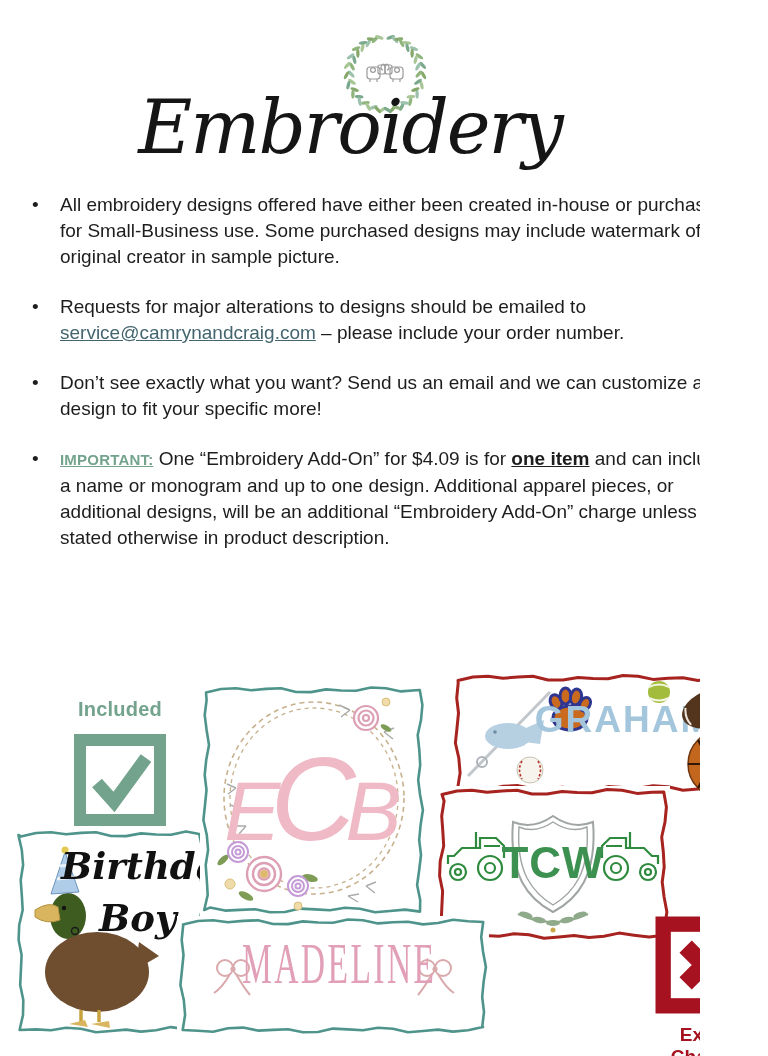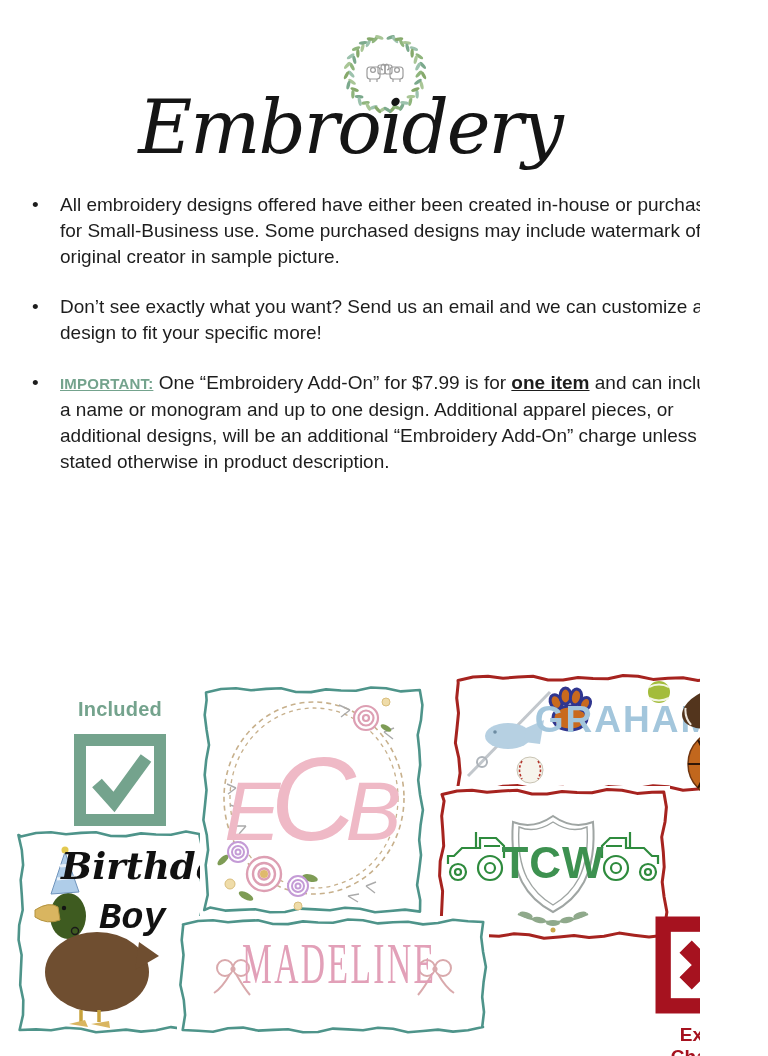--- a/index.html
+++ b/index.html
@@ -36,21 +36,21 @@
   
   .mono{position:absolute;left:0;right:0;top:56px;text-align:center;line-height:1;
         font-family:Liberation Sans, sans-serif;font-style:italic;color:var(--ecb_pink);}
   .mono span{display:inline-block;margin:0 -5px;}
   .mono .m0,.mono .m2{font-size:84px;}
   .mono .m1{font-size:118px;}
 
   .bday{position:absolute;font-family:"DejaVu Serif",serif;font-style:italic;font-weight:bold;
         color:#111;line-height:1;}
   .bday.l1{left:46px;top:20px;font-size:37px;}
-  .bday.l2{left:84px;top:72px;font-size:37px;font-family:Liberation Mono, monospace;}
+  .bday.l2{left:84px;top:72px;font-size:37px;}
 
   .madeline-wrap{position:absolute;left:0;right:0;top:20px;text-align:center;}
   .madeline{display:inline-block;font-family:"Liberation Serif",serif;font-size:56px;line-height:1;
         color:var(--madeline_pink);letter-spacing:4px;transform:scaleX(.6);transform-origin:center top;}
 
   text.graham{font-family:"Liberation Sans",sans-serif;font-weight:bold;font-size:37px;
         letter-spacing:2px;fill:var(--graham_blue);}
   text.tcw{font-family:"Liberation Sans",sans-serif;font-weight:bold;font-size:44px;
         letter-spacing:1px;fill:var(--tcw_green);}
 </style>
@@ -127,22 +127,23 @@
         <path d="M31,53 v3 M38,53 v3"></path>
         <circle cx="34" cy="44" r="2.4"></circle>
       </g>
     </g>
   </svg>
 
   <h1 class="page-title">Embroidery</h1>
 
   <ul class="bullets">
     <li><span>All embroidery designs offered have either been created in-house or purchased for Small-Business use. Some purchased designs may include watermark of original creator in sample picture.</span></li>
+    <li><span>Requests for major alterations to designs should be emailed to </span><a class="email">service@camrynandcraig.com</a><span> – please include your order number.</span></li>
     <li><span>Don’t see exactly what you want? Send us an email and we can customize a design to fit your specific more!</span></li>
-    <li><span class="important">IMPORTANT:</span><span>One “Embroidery Add-On” for $7.99 is for </span><strong>one item</strong><span> and can include a name or monogram and up to one design. Additional apparel pieces, or additional designs, will be an additional “Embroidery Add-On” charge unless stated otherwise in product description.</span></li>
+    <li><span class="important">IMPORTANT:</span><span>One “Embroidery Add-On” for $4.09 is for </span><strong>one item</strong><span> and can include a name or monogram and up to one design. Additional apparel pieces, or additional designs, will be an additional “Embroidery Add-On” charge unless stated otherwise in product description.</span></li>
   </ul>
 
   <div class="stamp" style="left:64px;top:698px;width:112px;z-index:6;">
     <div class="stamp-label sage">Included</div>
     <svg width="94" height="94" viewBox="0 0 94 94">
       <rect x="7" y="7" width="80" height="80" fill="#fff" stroke="var(--sage_green)" stroke-width="12"></rect>
       <path d="M24,50 L41,69 L73,25" fill="none" stroke="var(--sage_green)" stroke-width="13"></path>
     </svg>
   </div>
 

